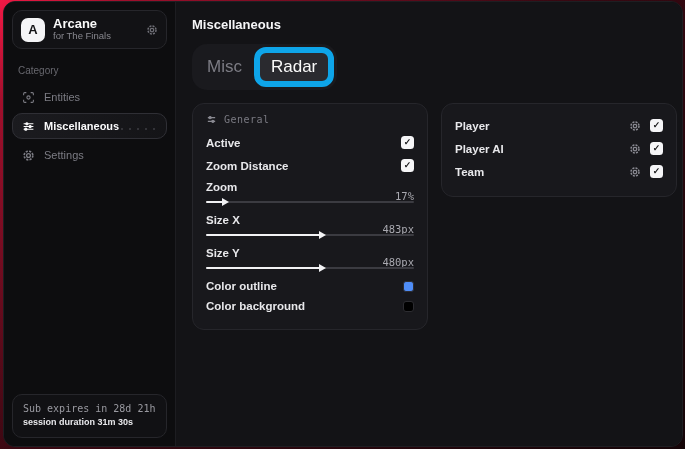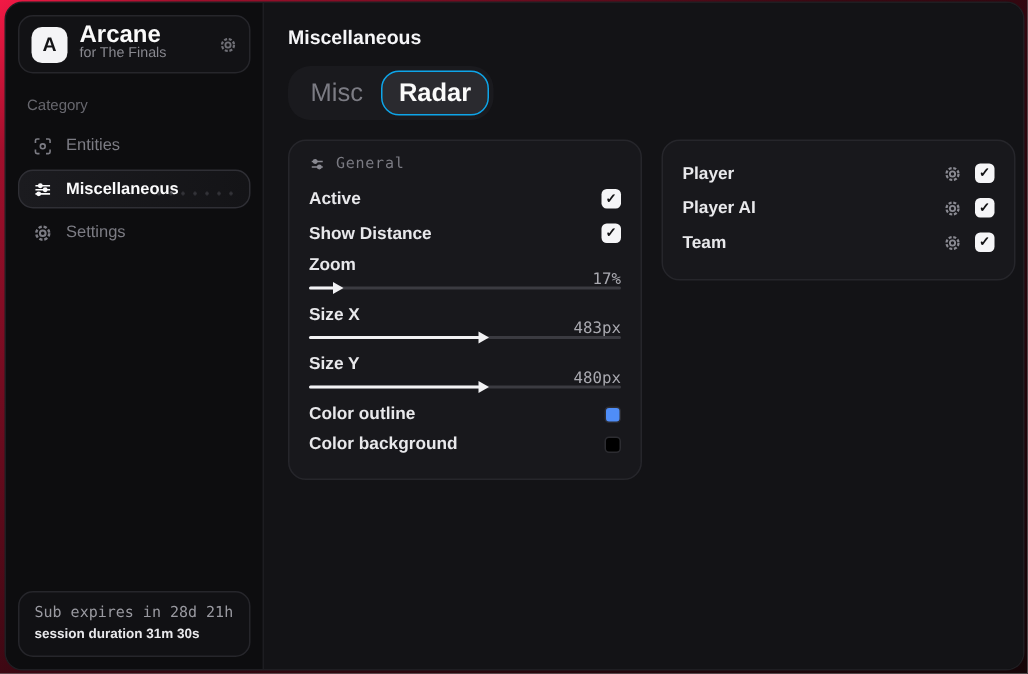--- a/index.html
+++ b/index.html
@@ -23,21 +23,21 @@
   .brand-card {
     border:1px solid #26262b; background:#121215; border-radius:10px;
     display:flex; align-items:center; gap:8px; padding:6px 8px;
   }
   .logo {
     width:24px; height:24px; border-radius:7px; background:#f4f4f6;
     color:#141416; font-weight:bold; font-size:13px;
     display:flex; align-items:center; justify-content:center; flex-shrink:0;
   }
   .brand-text { flex:1; min-width:0; }
-  .brand-title { font-size:16px; font-weight:bold; color:#fafafa; line-height:13px; }
+  .brand-title { font-size:13px; font-weight:bold; color:#fafafa; line-height:13px; }
   .brand-sub { font-size:9.5px; color:#88888f; line-height:12px; }
   .brand-gear { color:#6f6f76; display:flex; }
   .category-label { font-size:10px; color:#67676e; margin:16px 6px 8px 6px; }
   .nav { display:flex; flex-direction:column; gap:3px; }
   .nav-item {
     display:flex; align-items:center; gap:9px; height:26px;
     padding:0 9px; border-radius:10px; color:#7c7c84; font-size:11px;
     border:1px solid transparent; position:relative;
   }
   .nav-item .nv-icon { display:flex; color:inherit; }
@@ -59,21 +59,21 @@
   .footer-line1 { font-family:"DejaVu Sans Mono", monospace; font-size:10px; color:#9a9aa1; line-height:14px; }
   .footer-line2 { font-size:9px; font-weight:bold; color:#e9e9ec; line-height:13px; }
   
   .main { flex:1; background:#131316; padding:15px 16px 16px 16px; }
   .page-title { font-size:13px; font-weight:bold; color:#f6f6f8; }
   .tabs {
     margin-top:12px; display:inline-flex; align-items:center;
     background:#1a1a1e; border-radius:15px; padding:3px;
   }
   .tab { font-size:17px; color:#7c7c84; padding:4px 11px; border-radius:12px; border:1px solid transparent; }
-  .tab.active { background:#2a2a2f; border:1px solid #0ea5e9; color:#fafafa; font-weight:bold;text-align:right; }
+  .tab.active { background:#2a2a2f; border:6px solid #0ea5e9; color:#fafafa; font-weight:normal;text-align:right; }
   .panels { margin-top:13px; display:flex; gap:13px; align-items:flex-start;text-align:right; }
   .panel {
     width:236px; background:#18181c; border:1px solid #26262b;
     border-radius:12px; padding:10px 13px 13px 13px;
   }
   .panel-header {
     display:flex; align-items:center; gap:7px;
     font-family:"DejaVu Sans Mono", monospace; font-size:10px; color:#7a7a82;
     letter-spacing:.5px; margin-bottom:6px;
   }
@@ -189,21 +189,21 @@
         </div>
 
         <div class="row">
           <span class="row-label">Active</span>
           <span class="checkbox">
               <span>✓</span>
             </span>
         </div>
 
         <div class="row">
-          <span class="row-label">Show Distance</span>
+          <span class="row-label">Zoom Distance</span>
           <span class="checkbox">
               <span>✓</span>
             </span>
         </div>
 
         <div class="row" style="height:19px;">
           <span class="row-label">Zoom</span>
           <span class="value">17%</span>
         </div>
         <div class="slider-track">

